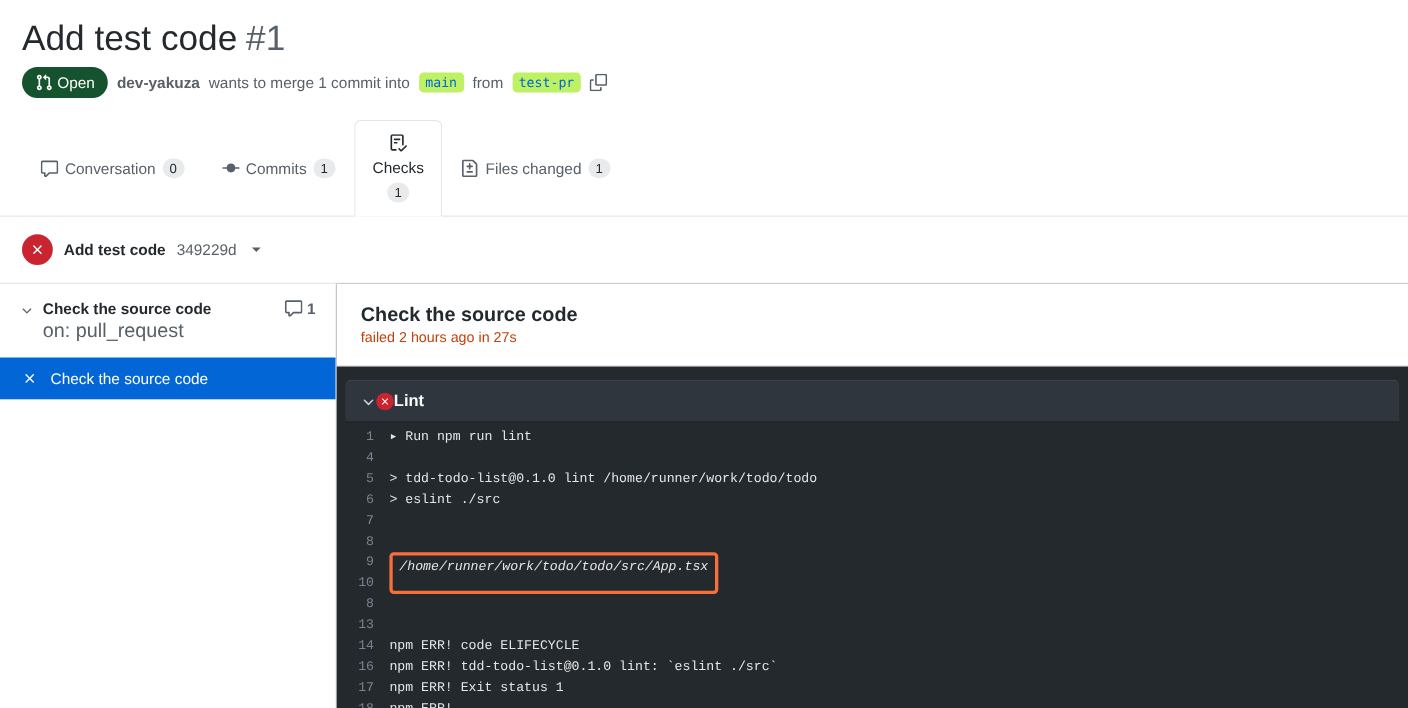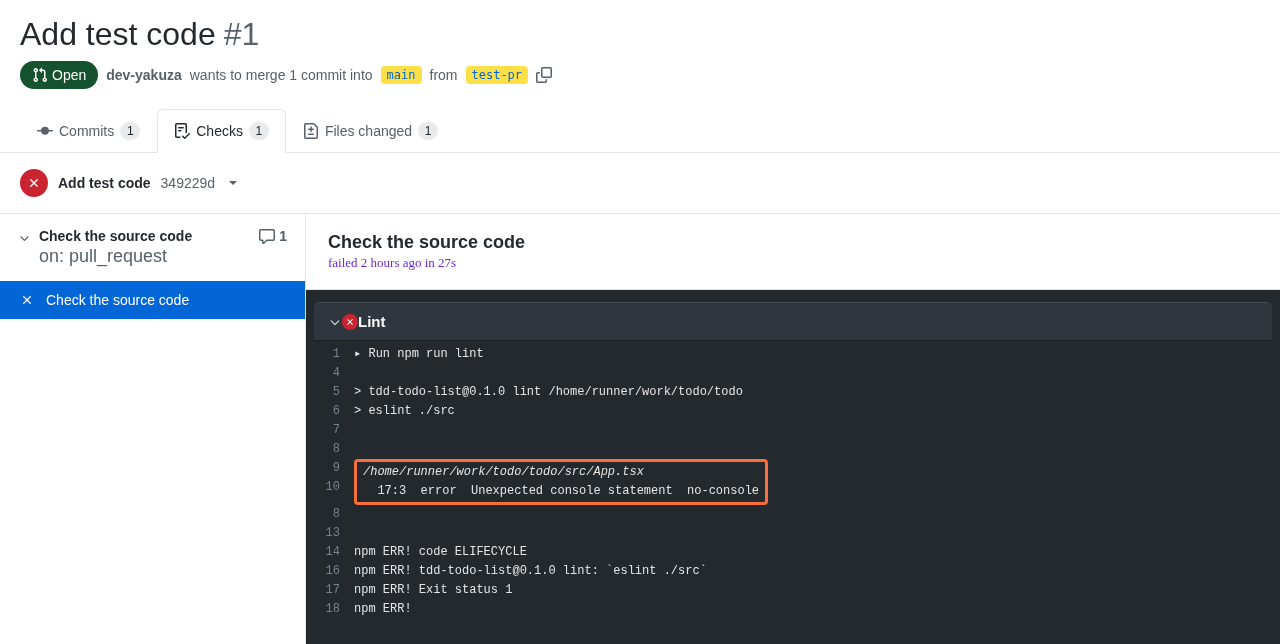--- a/index.html
+++ b/index.html
@@ -4,44 +4,44 @@
 <style>
 * { box-sizing: border-box; margin: 0; padding: 0; }
 body { font-family: -apple-system, BlinkMacSystemFont, "Segoe UI", Helvetica, Arial, sans-serif; background: #fff; color: #24292e; font-size: 14px; }
 .header { padding: 16px 20px 0 20px; }
 .title-row { display: flex; align-items: baseline; gap: 8px; margin-bottom: 8px; }
 .pr-title { font-size: 32px; font-weight: 400; }
 .pr-number { font-size: 32px; font-weight: 300; color: #586069; }
 .merge-row { display: flex; align-items: center; gap: 8px; margin-bottom: 20px; font-size: 14px; color: #586069; flex-wrap: wrap; }
 .status-badge { display: inline-flex; align-items: center; gap: 4px; background: #14532d; color: #fff; padding: 6px 12px; border-radius: 20px; font-weight: 500; }
 .user-link { color: #586069; font-weight: 600; }
-.branch-label { font-family: SFMono-Regular, Consolas, monospace; background: #fde047; color: #0366d6; padding: 2px 6px; border-radius: 4px; font-size: 12px; }
+.branch-label { font-family: SFMono-Regular, Consolas, monospace; background: #bef264; color: #0366d6; padding: 2px 6px; border-radius: 4px; font-size: 12px; }
 .copy-icon { color: #586069; }
 .tabs { display: flex; border-bottom: 1px solid #e1e4e8; padding: 0 20px; }
 .tab { display: flex; align-items: center; gap: 6px; padding: 12px 16px; border: 1px solid transparent; border-bottom: none; color: #586069; border-radius: 6px 6px 0 0; cursor: pointer; }
-.tab.active { background: #fff; border-color: #e1e4e8; border-bottom: 1px solid #fff; margin-bottom: -1px; color: #24292e; font-weight: 500; }
+.tab.active { background: #fff; border-color: #e1e4e8; border-bottom: 1px solid #fff; margin-bottom: -1px; color: #24292e; font-weight: 500; flex-direction: column; }
 .counter { background: #d1d5da80; color: #24292e; padding: 0 6px; border-radius: 10px; font-size: 12px; min-width: 20px; text-align: center; line-height: 18px; }
 .commit-bar { display: flex; align-items: center; gap: 10px; padding: 16px 20px; border-bottom: 1px solid #e1e4e8; }
 .x-circle { width: 28px; height: 28px; border-radius: 50%; background: #cb2431; display: flex; align-items: center; justify-content: center; color: #fff; }
 .commit-title { font-weight: 600; }
 .commit-sha { color: #586069; }
 .dropdown-caret { width: 0; height: 0; border-left: 4px solid transparent; border-right: 4px solid transparent; border-top: 4px solid #586069; display: inline-block; margin-left: 4px; }
 .main-area { display: flex; }
 .sidebar { width: 306px; border-right: 1px solid #e1e4e8; }
 .workflow-item { padding: 14px 18px; display: flex; align-items: flex-start; gap: 8px; }
 .workflow-header { display: flex; justify-content: space-between; align-items: flex-start; width: 100%; }
 .workflow-name { font-weight: 600; }
 .workflow-sub { font-size: 18px; color: #586069; margin-top: 2px; }
 .comment-count { display: flex; align-items: center; gap: 4px; color: #586069; font-weight: 600; }
 .job-item { background: #0366d6; color: #fff; padding: 10px 18px; display: flex; align-items: center; gap: 10px; }
 .job-item .x-small { width: 18px; height: 18px; display: flex; align-items: center; justify-content: center; }
 .content { flex: 1; background: #24292e; color: #d1d5da; min-height: 500px; }
 .content-header { background: #fff; color: #24292e; padding: 18px 22px; border-bottom: 1px solid #e1e4e8; }
 .content-title { font-size: 18px; font-weight: 600; margin-bottom: 2px; }
-.content-sub { font-size: 13px; color: #6d28d9; font-family: Liberation Serif, serif; }
+.content-sub { font-size: 13px; color: #c2410c; }
 .step-header { display: flex; align-items: center; gap: 0; padding: 10px 14px; background: #2f363d; border-top: 1px solid #444d56; border-bottom: 1px solid #1b1f23; margin: 12px 8px 0 8px; border-radius: 6px 6px 0 0; }
 .step-name { font-weight: 600; color: #fafbfc; font-size: 15px; }
 .x-circle-sm { width: 16px; height: 16px; border-radius: 50%; background: #cb2431; display: flex; align-items: center; justify-content: center; color: #fff; font-size: 10px; }
 .log-area { font-family: SFMono-Regular, Consolas, "Liberation Mono", Menlo, monospace; font-size: 12px; padding: 4px 8px 20px 8px; line-height: 19px; }
 .log-line { display: flex; }
 .ln { width: 40px; text-align: right; padding-right: 14px; color: #768390; user-select: none; flex-shrink: 0; font-size: 12px; }
 .lc { white-space: pre; color: #e5e5e5; }
 .highlight-group { border: 3px solid #f96f3a; border-radius: 4px; width: fit-content; display: flex; flex-direction: column; padding: 1px 0; margin-left: 0; }
 svg { display: block; }
 .chev { transition: transform .1s; }
@@ -71,20 +71,27 @@
           <path d="M0 6.75C0 5.784.784 5 1.75 5h1.5a.75.75 0 010 1.5h-1.5a.25.25 0 00-.25.25v7.5c0 .138.112.25.25.25h7.5a.25.25 0 00.25-.25v-1.5a.75.75 0 011.5 0v1.5A1.75 1.75 0 019.25 16h-7.5A1.75 1.75 0 010 14.25v-7.5z"></path>
           <path d="M5 1.75C5 .784 5.784 0 6.75 0h7.5C15.216 0 16 .784 16 1.75v7.5A1.75 1.75 0 0114.25 11h-7.5A1.75 1.75 0 015 9.25v-7.5zm1.75-.25a.25.25 0 00-.25.25v7.5c0 .138.112.25.25.25h7.5a.25.25 0 00.25-.25v-7.5a.25.25 0 00-.25-.25h-7.5z"></path>
         </svg>
     </span>
   </div>
 </div>
 
 <div class="tabs">
   <div class="tab">
     <svg width="16" height="16" viewBox="0 0 16 16" fill="currentColor">
+        <path d="M1.5 2.75a.25.25 0 01.25-.25h12.5a.25.25 0 01.25.25v8.5a.25.25 0 01-.25.25h-6.5a.75.75 0 00-.53.22L4.5 14.44v-2.19a.75.75 0 00-.75-.75H1.75a.25.25 0 01-.25-.25v-8.5zM1.75 1A1.75 1.75 0 000 2.75v8.5C0 12.216.784 13 1.75 13H3v1.543a1.457 1.457 0 002.487 1.03L8.061 13h6.189A1.75 1.75 0 0016 11.25v-8.5A1.75 1.75 0 0014.25 1H1.75z"></path>
+      </svg>
+    <span>Conversation</span>
+    <span class="counter">0</span>
+  </div>
+  <div class="tab">
+    <svg width="16" height="16" viewBox="0 0 16 16" fill="currentColor">
         <path d="M10.5 7.75a2.5 2.5 0 11-5 0 2.5 2.5 0 015 0zm1.43.75a4.002 4.002 0 01-7.86 0H.75a.75.75 0 110-1.5h3.32a4.001 4.001 0 017.86 0h3.32a.75.75 0 110 1.5h-3.32z"></path>
       </svg>
     <span>Commits</span>
     <span class="counter">1</span>
   </div>
   <div class="tab active">
     <svg width="16" height="16" viewBox="0 0 16 16" fill="currentColor">
         <path d="M2.5 1.75a.25.25 0 01.25-.25h8.5a.25.25 0 01.25.25v7.736a.75.75 0 101.5 0V1.75A1.75 1.75 0 0011.25 0h-8.5A1.75 1.75 0 001 1.75v11.5c0 .966.784 1.75 1.75 1.75h3.17a.75.75 0 000-1.5H2.75a.25.25 0 01-.25-.25V1.75zM4.75 4a.75.75 0 000 1.5h4.5a.75.75 0 000-1.5h-4.5zM4 7.75A.75.75 0 014.75 7h2a.75.75 0 010 1.5h-2A.75.75 0 014 7.75zm11.774 3.537a.75.75 0 00-1.048-1.074L10.7 14.145 9.281 12.72a.75.75 0 00-1.062 1.058l1.943 1.95a.75.75 0 001.055.008l4.557-4.45z"></path>
       </svg>
     <span>Checks</span>
@@ -182,21 +189,20 @@
           <span class="ln">8</span>
           <span class="lc"></span>
         </div>
         <div style="display: flex;">
           <div style="display: flex; flex-direction: column;">
             <div class="ln">9</div>
             <div class="ln">10</div>
           </div>
           <div class="highlight-group">
             <div class="lc" style="padding: 0px 6px; font-style: italic;">/home/runner/work/todo/todo/src/App.tsx</div>
-            <div class="lc" style="padding: 0px 6px;">  17:3  error  Unexpected console statement  no-console</div>
           </div>
         </div>
         <div class="log-line">
           <span class="ln">8</span>
           <span class="lc"></span>
         </div>
         <div class="log-line">
           <span class="ln">13</span>
           <span class="lc"></span>
         </div>

